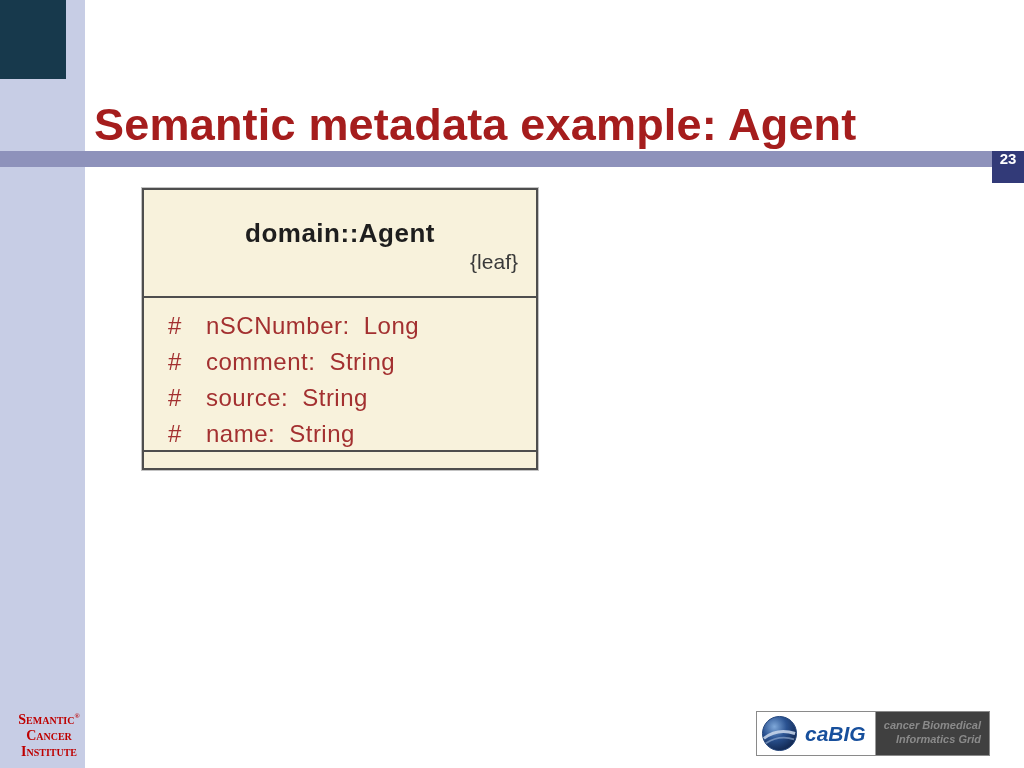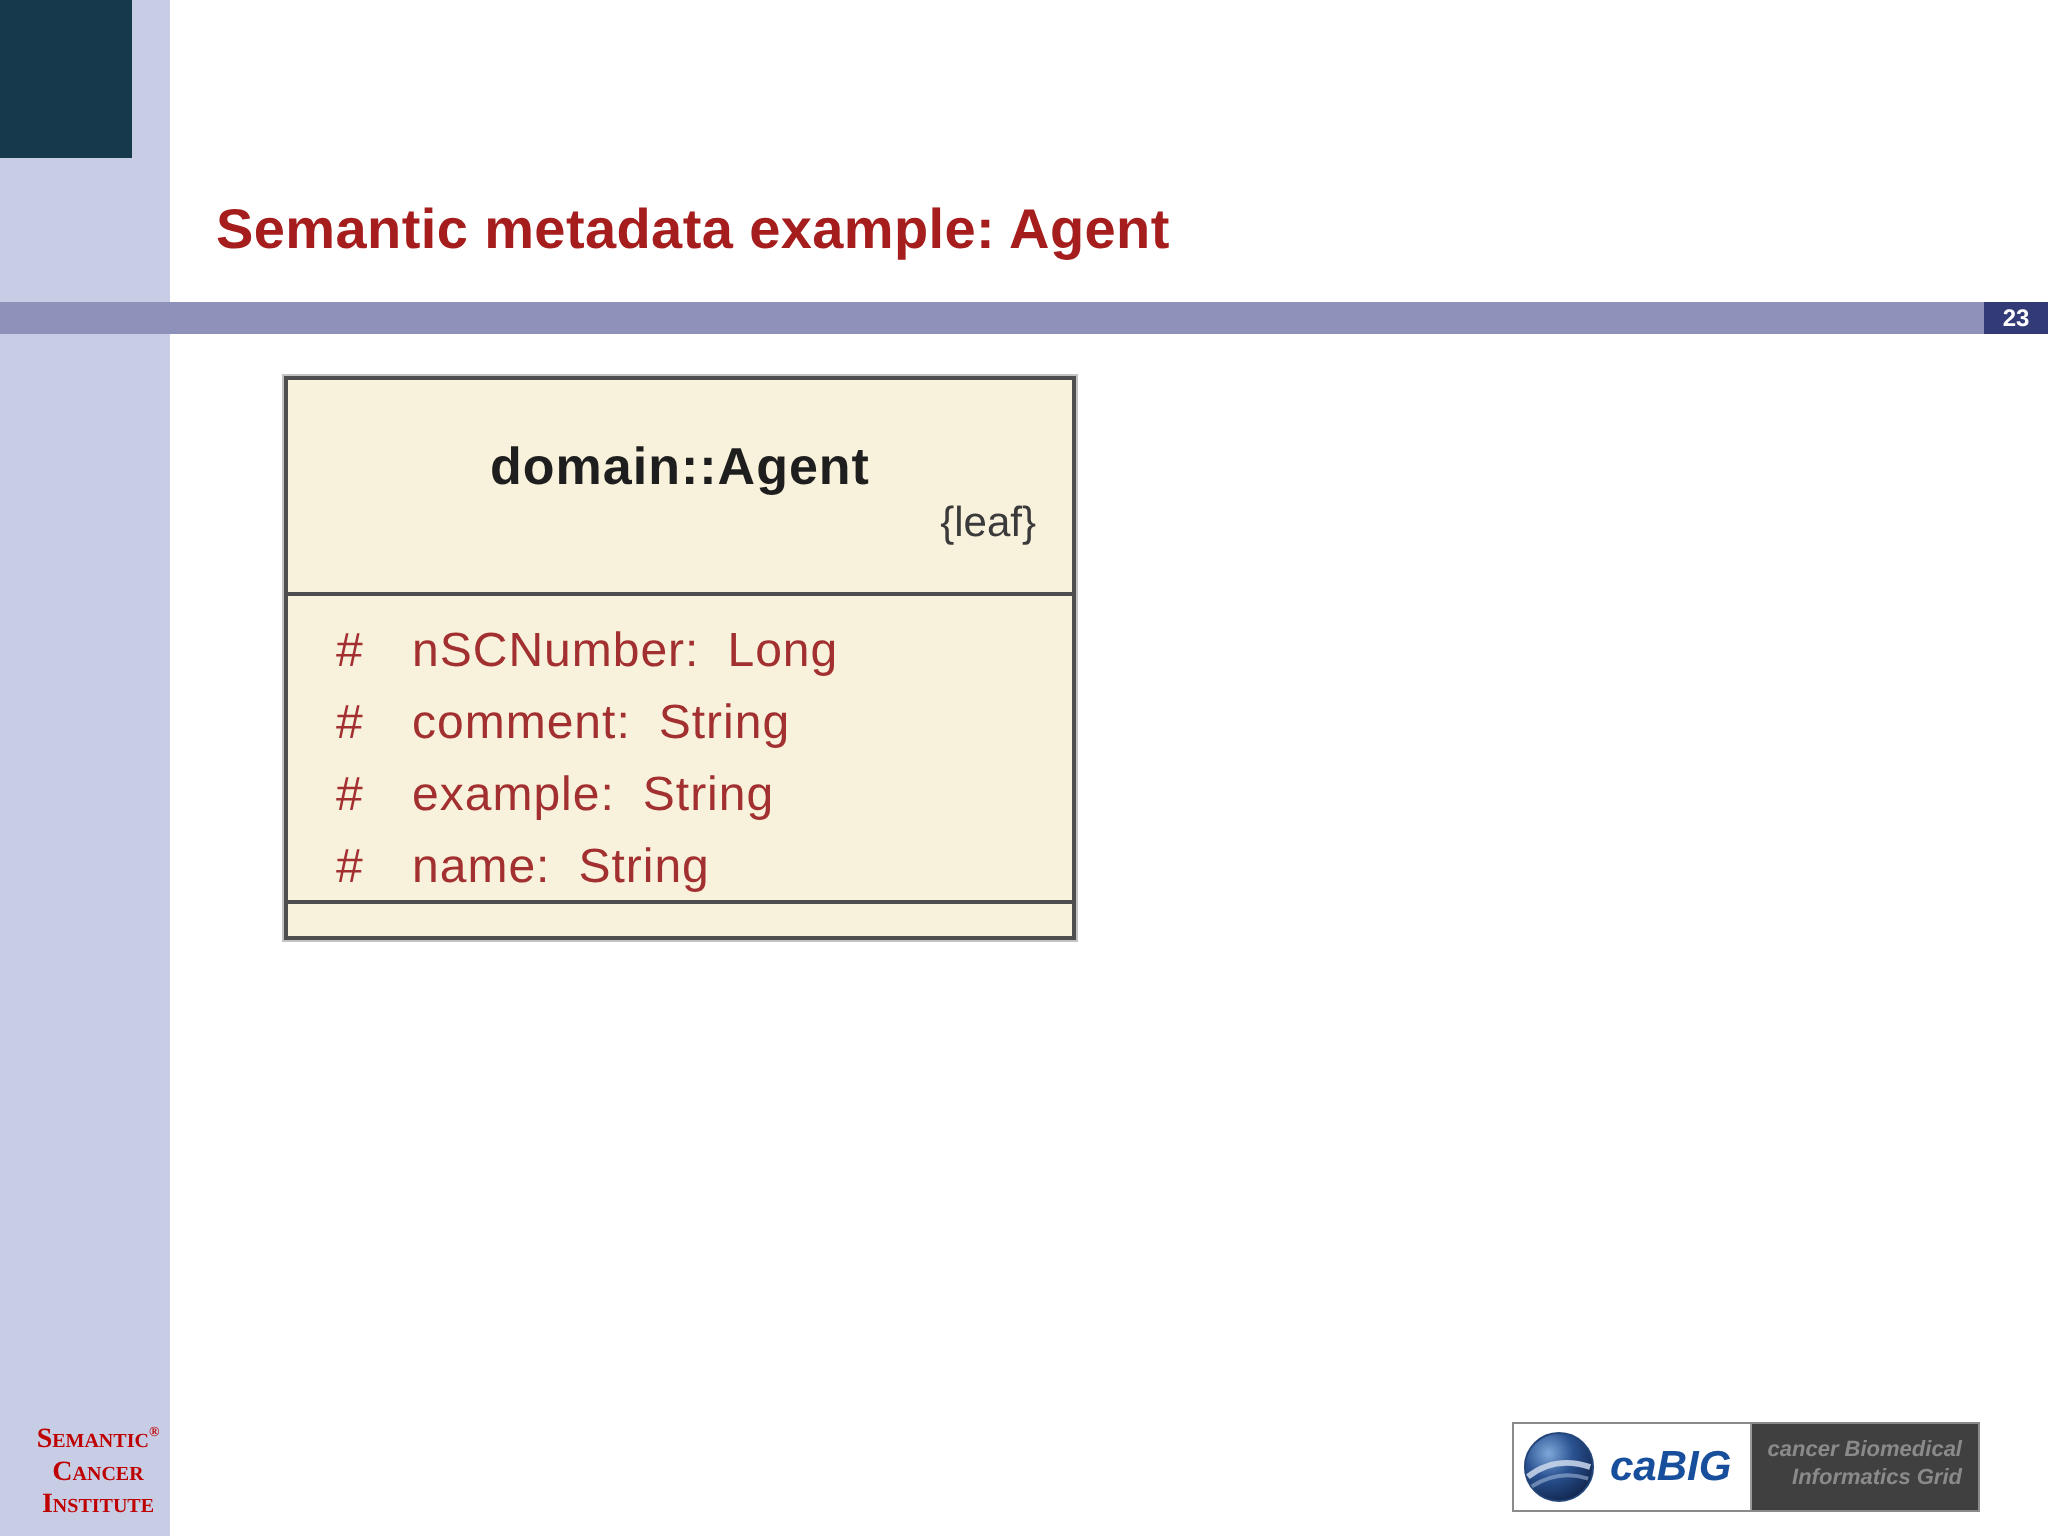--- a/index.html
+++ b/index.html
@@ -6,29 +6,29 @@
   .slide {
     position: relative; width: 1024px; height: 768px;
     background: #ffffff; overflow: hidden;
     font-family: "Liberation Sans", sans-serif;
     margin: 0 auto;
   }
   .sidebar { position: absolute; left: 0; top: 0; width: 85px; height: 768px; background: var(--sidebar-blue, #C7CDE5); }
   .corner  { position: absolute; left: 0; top: 0; width: 66px; height: 79px; background: var(--corner-dark, #17394C); }
 
   .title {
-    position: absolute; left: 108px; top: 99px; margin: 0;
-    font-size: 28px; font-weight: bold; letter-spacing: 0.2px;
+    position: absolute; left: 94px; top: 99px; margin: 0;
+    font-size: 45px; font-weight: bold; letter-spacing: 0.2px;
     color: var(--title-red, #A51D1D); line-height: 1.15;
   }
   .bar { position: absolute; left: 0; top: 151px; width: 1024px; height: 16px; background: var(--bar-purple, #8E92BB); }
   .page-badge {
-    position: absolute; right: 0; top: 151px; width: 32px; height: 16px;
+    position: absolute; right: 0; top: 151px; width: 32px; height: 32px;
     background: var(--page-badge, #323A78); color: #fff;
-    font-size: 12px; font-weight: bold; text-align: center; line-height: 16px;
+    font-size: 15px; font-weight: bold; text-align: center; line-height: 16px;
   }
 
   
   .uml {
     position: absolute; left: 104px; top: 188px; width: 396px; height: 282px;
     box-sizing: border-box; background: var(--uml-bg, #F8F2DC);
     border: 2px solid var(--uml-border, #4E4E4E); outline: 1px solid #c3c3c3; margin-left: 38px;
   }
   .uml-header { position: relative; height: 106px; border-bottom: 2px solid var(--uml-border, #4E4E4E); }
   .uml-class-name {
@@ -109,21 +109,21 @@
         <span class="uml-attr-name">nSCNumber:</span>
         <span class="uml-type">Long</span>
       </div>
       <div class="uml-row">
         <span class="uml-marker">#</span>
         <span class="uml-attr-name">comment:</span>
         <span class="uml-type">String</span>
       </div>
       <div class="uml-row">
         <span class="uml-marker">#</span>
-        <span class="uml-attr-name">example:</span>
+        <span class="uml-attr-name">source:</span>
         <span class="uml-type">String</span>
       </div>
       <div class="uml-row">
         <span class="uml-marker">#</span>
         <span class="uml-attr-name">name:</span>
         <span class="uml-type">String</span>
       </div>
     </div>
   </div>
 

